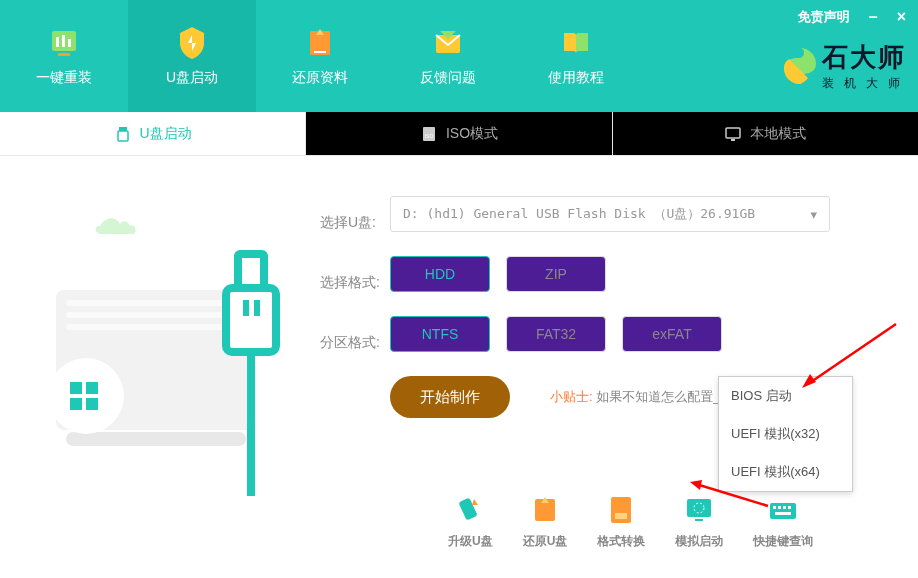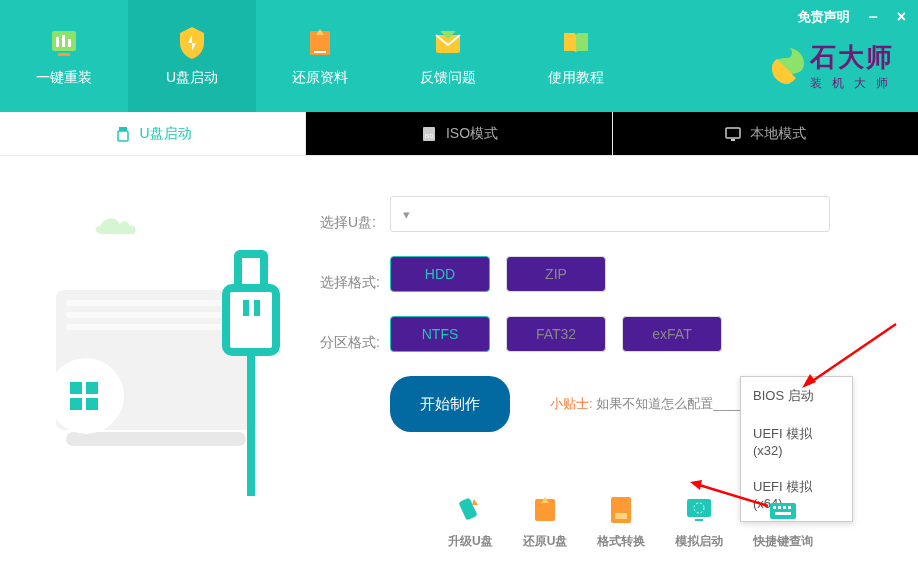--- a/index.html
+++ b/index.html
@@ -7,21 +7,21 @@
     
     .header { height: 112px; background: #1fc7b6; display: flex; align-items: stretch; position: relative; }
     .nav-items { display: flex; }
     .nav-item { width: 128px; display: flex; flex-direction: column; align-items: center; justify-content: center; cursor: pointer; color: #fff; font-size: 14px; }
     .nav-item.active { background: #18b8a8; }
     .nav-icon { width: 36px; height: 36px; margin-bottom: 8px; display: flex; align-items: center; justify-content: center; }
     
     .title-bar { position: absolute; top: 8px; right: 12px; display: flex; align-items: center; gap: 19px; color: #fff; font-size: 13px; font-weight: bold; }
     .title-bar-btn { cursor: pointer; font-size: 16px; }
     
-    .brand { position: absolute; right: 20px; top: 40px; display: flex; align-items: center; color: #701a75; }
+    .brand { position: absolute; right: 8px; top: 40px; display: flex; align-items: center; color: #0f172a; }
     .brand-logo { width: 44px; height: 44px; }
     .brand-text { display: flex; flex-direction: column; }
     .brand-title { font-size: 26px; font-weight: bold; letter-spacing: 2px; }
     .brand-sub { font-size: 12px; letter-spacing: 10px; }
     
     .tabs { height: 44px; display: flex; border-bottom: 1px solid #e8e8e8; }
     .tab { flex: 1; display: flex; align-items: center; justify-content: center; gap: 8px; font-size: 14px; cursor: pointer; border-right: 1px solid #e8e8e8; }
     .tab:last-child { border-right: none; }
     .tab.active { color: #1fc7b6; }
     .tab.inactive { color: #aaa; background: #000000; }
@@ -32,26 +32,26 @@
     
     .form-area { flex: 1; padding-left: 30px; }
     .form-row { display: flex; align-items: flex-end; margin-bottom: 24px; }
     .form-label { width: 70px; font-size: 14px; color: #888; }
     .select-box { flex: 1; max-width: 440px; height: 36px; border: 1px solid #ddd; border-radius: 3px; padding: 0 12px; display: flex; align-items: center; justify-content: space-between; color: #999; font-size: 13px; cursor: pointer; }
     .btn-group { display: flex; gap: 16px; }
     .fmt-btn { width: 100px; height: 36px; border: 1px solid #ddd; border-radius: 4px; background: #4c1d95; font-size: 14px; color: #888; cursor: pointer; }
     .fmt-btn.selected { border-color: #1fc7b6; color: #1fc7b6; }
     
     .action-row { display: flex; align-items: center; margin-top: 8px; margin-left: 70px; }
-    .start-btn { width: 120px; height: 56px; background: #0369a1; color: #fff; border: none; border-radius: 21px; font-size: 15px; cursor: pointer; }
+    .start-btn { width: 120px; height: 42px; background: #a16207; color: #fff; border: none; border-radius: 21px; font-size: 15px; cursor: pointer; }
     .tip { margin-left: 40px; font-size: 13px; }
     .tip-label { color: #ff7733; }
     .tip-text { color: #888; }
     
-    .popup { position: absolute; right: 65px; top: 376px; width: 113px; background: #fff; border: 1px solid #ccc; box-shadow: 0 2px 6px rgba(0,0,0,0.15); }
+    .popup { position: absolute; right: 65px; top: 376px; width: 135px; background: #fff; border: 1px solid #ccc; box-shadow: 0 2px 6px rgba(0,0,0,0.15); }
     .popup-item { padding: 10px 12px; font-size: 13px; color: #555; cursor: pointer; }
     
     .bottom-tools { position: absolute; bottom: 28px; left: 448px; display: flex; gap: 30px; font-weight: bold; }
     .tool { display: flex; flex-direction: column; align-items: center; gap: 8px; cursor: pointer; }
     .tool-icon { width: 32px; height: 30px; display: flex; align-items: center; justify-content: center; }
     .tool-label { font-size: 12px; color: #888; }
     
     .arrow1 { position: absolute; pointer-events: none; }
     .arrow2 { position: absolute; pointer-events: none; }
   </style>
@@ -172,20 +172,21 @@
       </g>
       <rect x="213" y="104" width="6" height="16" fill="#1fc7b6"></rect>
       <rect x="224" y="104" width="6" height="16" fill="#1fc7b6"></rect>
     </svg>
   </div>
 
   <div class="form-area">
     <div class="form-row">
       <span class="form-label">选择U盘:</span>
       <div class="select-box">
+        <span style="font-family:monospace">D: (hd1) General USB Flash Disk （U盘）26.91GB</span>
         <span>▾</span>
       </div>
     </div>
     <div class="form-row">
       <span class="form-label">选择格式:</span>
       <div class="btn-group">
         <button class="fmt-btn selected">HDD</button>
         <button class="fmt-btn">ZIP</button>
       </div>
     </div>

